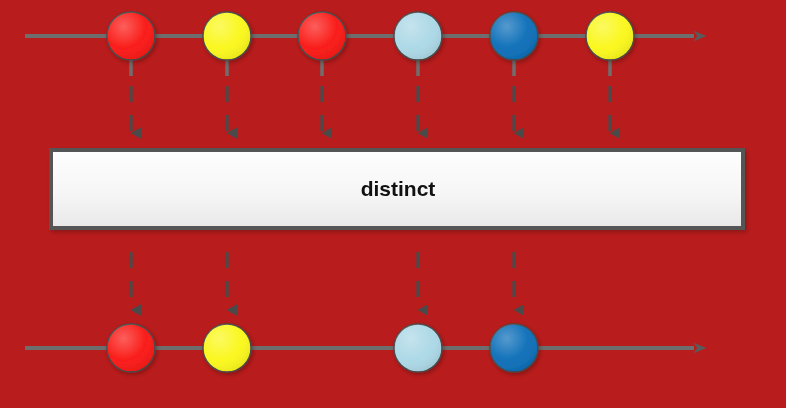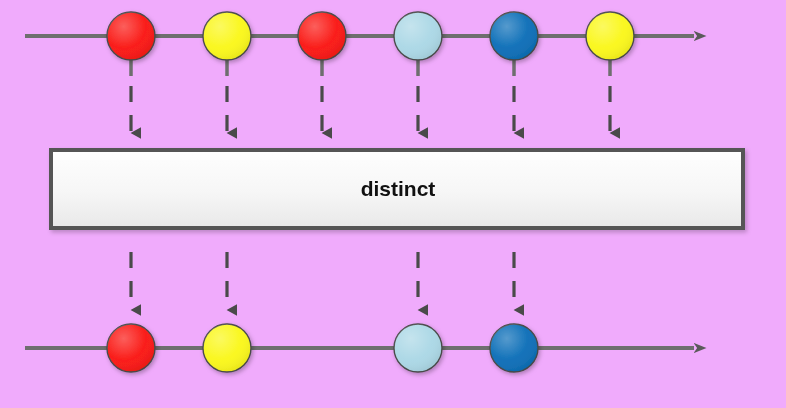--- a/index.html
+++ b/index.html
@@ -8,21 +8,21 @@
     padding: 0;
     background: #ffffff;
   }
   body {
     font-family: "Liberation Sans", sans-serif;
   }
   #diagram-root {
     position: relative;
     width: 786px;
     height: 408px;
-    background: #f0abfc;
+    background: #b91c1c;
     overflow: hidden;
   }
   #marble-svg {
     position: absolute;
     top: 0;
     left: 0;
     width: 786px;
     height: 408px;
     display: block;
   }

